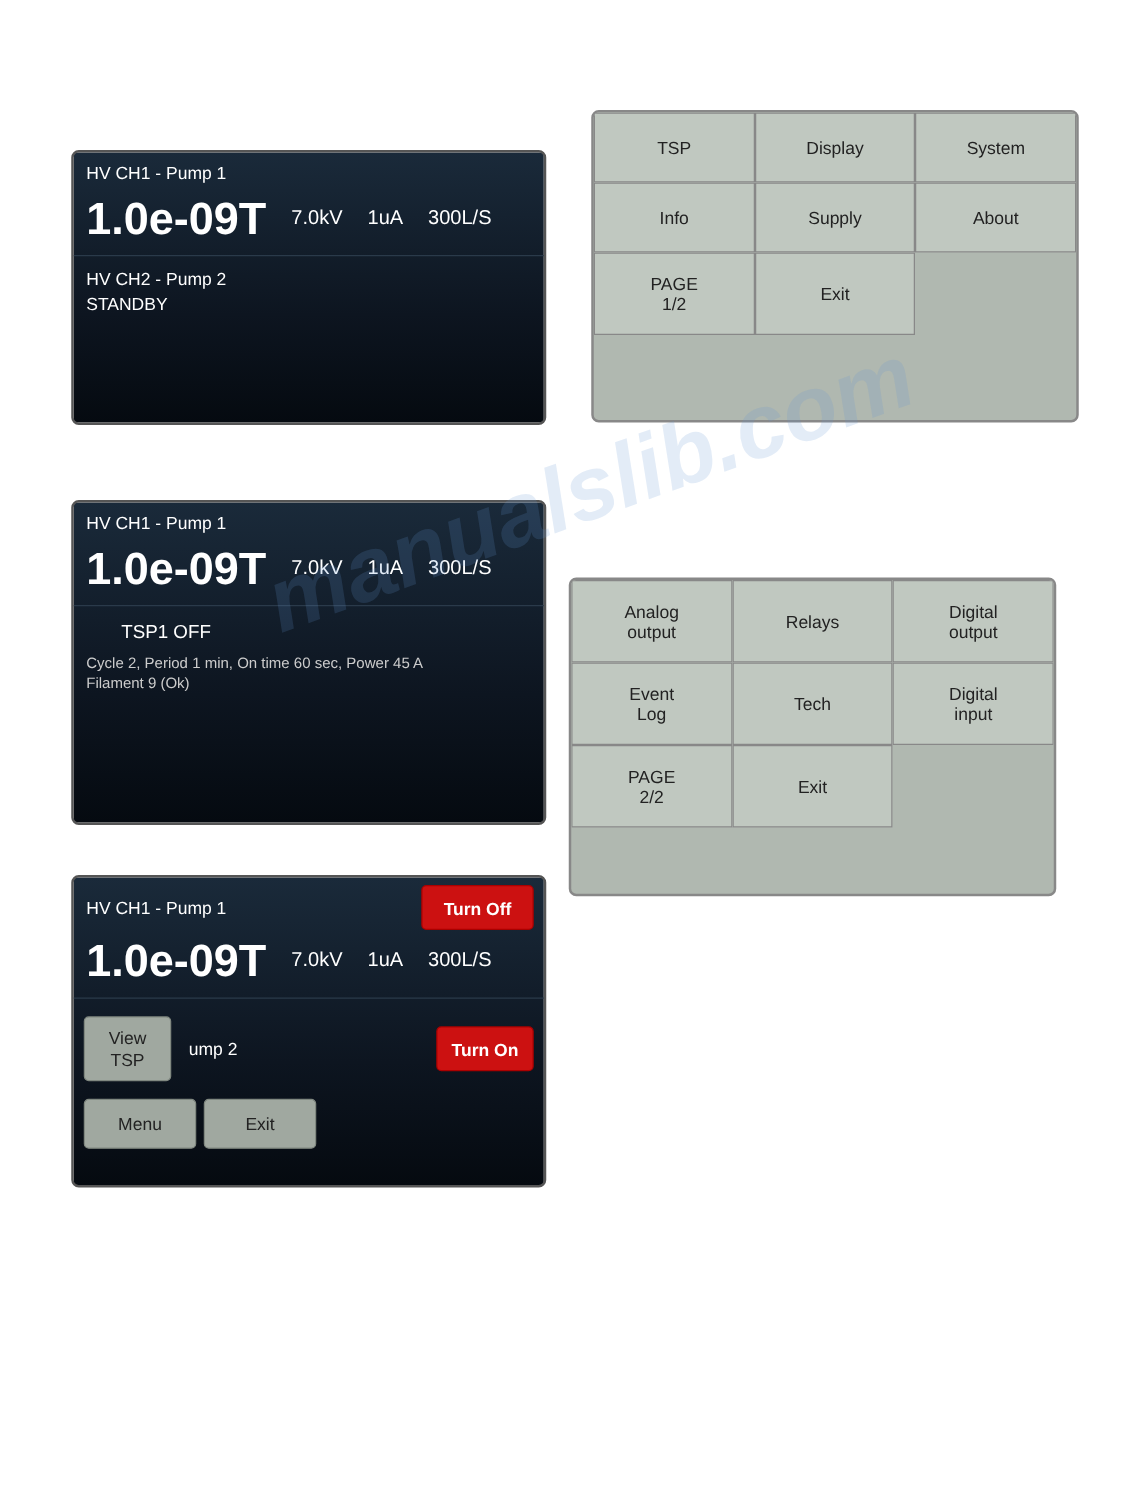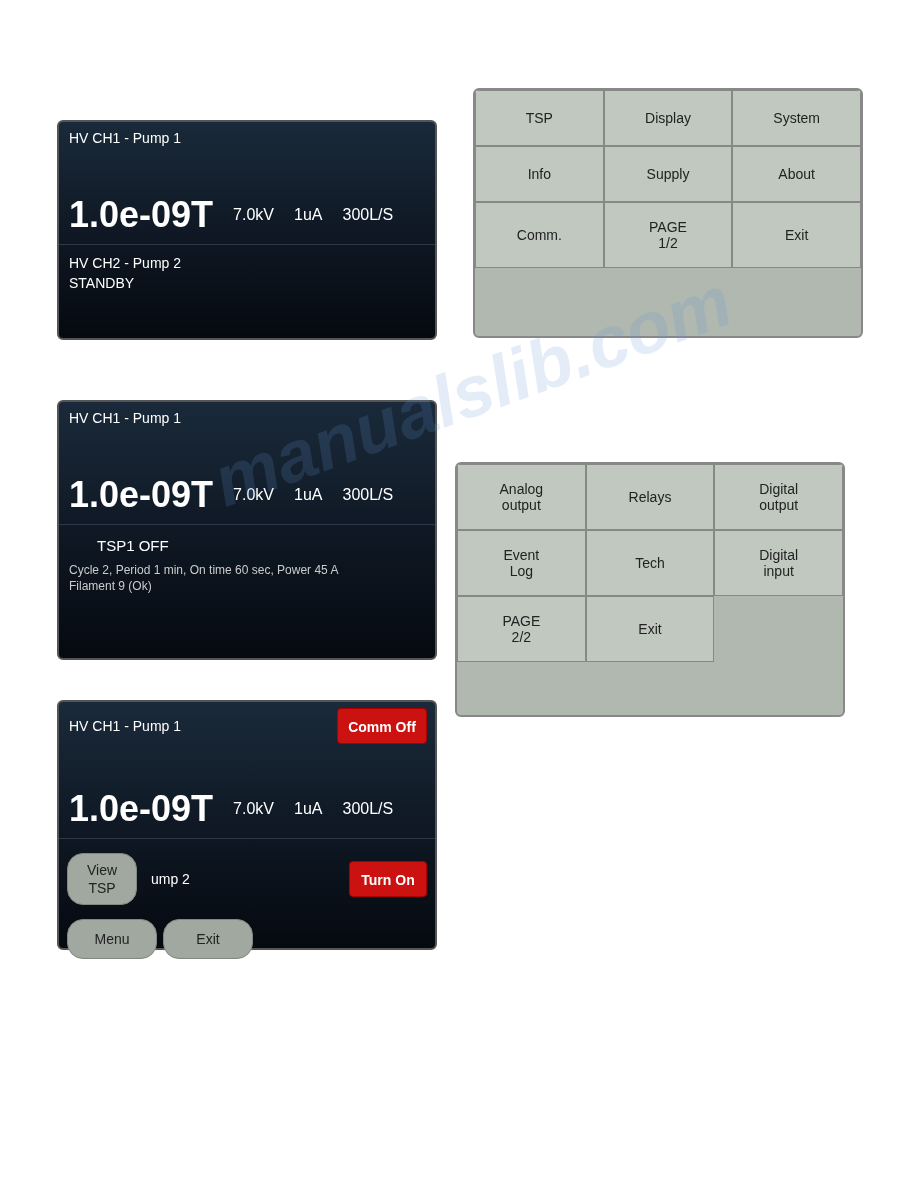--- a/index.html
+++ b/index.html
@@ -44,21 +44,20 @@
     }
 
     .panel-main-value {
       font-size: 36px;
       font-weight: bold;
       color: #ffffff;
       padding: 4px 10px;
       display: flex;
       align-items: center;
       gap: 20px;
-      margin-top: 40px;
     }
 
     .panel-main-value .unit {
       font-size: 16px;
       font-weight: normal;
     }
 
     .panel-divider {
       height: 1px;
       background: #2a3a4a;
@@ -128,21 +127,21 @@
       font-weight: bold;
       cursor: pointer;
       text-align: center;
       padding: 8px 6px;
     }
 
     .btn-gray {
       background: #a0a8a0;
       color: #222;
       border: 1px solid #808880;
-      border-radius: 16px;
+      border-radius: 4px;
       font-size: 14px;
       cursor: pointer;
       text-align: center;
       padding: 8px 20px;
     }
   </style>
 </head>
 <body>
 
 <div class="watermark">manualslib.com</div>
@@ -161,21 +160,20 @@
 </div>
 
 <div class="menu-panel" style="left:473px; top:88px; width:390px; height:250px;">
   <div class="menu-grid">
     <div class="menu-cell">TSP</div>
     <div class="menu-cell">Display</div>
     <div class="menu-cell">System</div>
     <div class="menu-cell">Info</div>
     <div class="menu-cell">Supply</div>
     <div class="menu-cell">About</div>
-    <div class="menu-cell">Comm.</div>
     <div class="menu-cell" style="white-space:pre-line;">PAGE
 1/2</div>
     <div class="menu-cell">Exit</div>
   </div>
 </div>
 
 <div class="display-panel" style="left:57px; top:400px; width:380px; height:260px;">
   <div class="panel-title">HV CH1 - Pump 1</div>
   <div class="panel-main-value">
     <span>1.0e-09T</span>
@@ -204,21 +202,21 @@
     <div class="menu-cell" style="white-space:pre-line;">PAGE
 2/2</div>
     <div class="menu-cell">Exit</div>
   </div>
 </div>
 
 <div class="bottom-panel" style="left:57px; top:700px; width:380px; height:250px;">
 
   <div style="display:flex; justify-content:space-between; align-items:center; padding:6px 8px 4px 10px;">
     <span class="panel-title" style="padding:0;">HV CH1 - Pump 1</span>
-    <div class="btn-red" style="width:90px; height:36px; line-height:20px;">Comm Off</div>
+    <div class="btn-red" style="width:90px; height:36px; line-height:20px;">Turn Off</div>
   </div>
 
   <div class="panel-main-value" style="padding-top:0;">
     <span>1.0e-09T</span>
     <span class="unit">7.0kV</span>
     <span class="unit">1uA</span>
     <span class="unit">300L/S</span>
   </div>
 
   <div class="panel-divider"></div>

